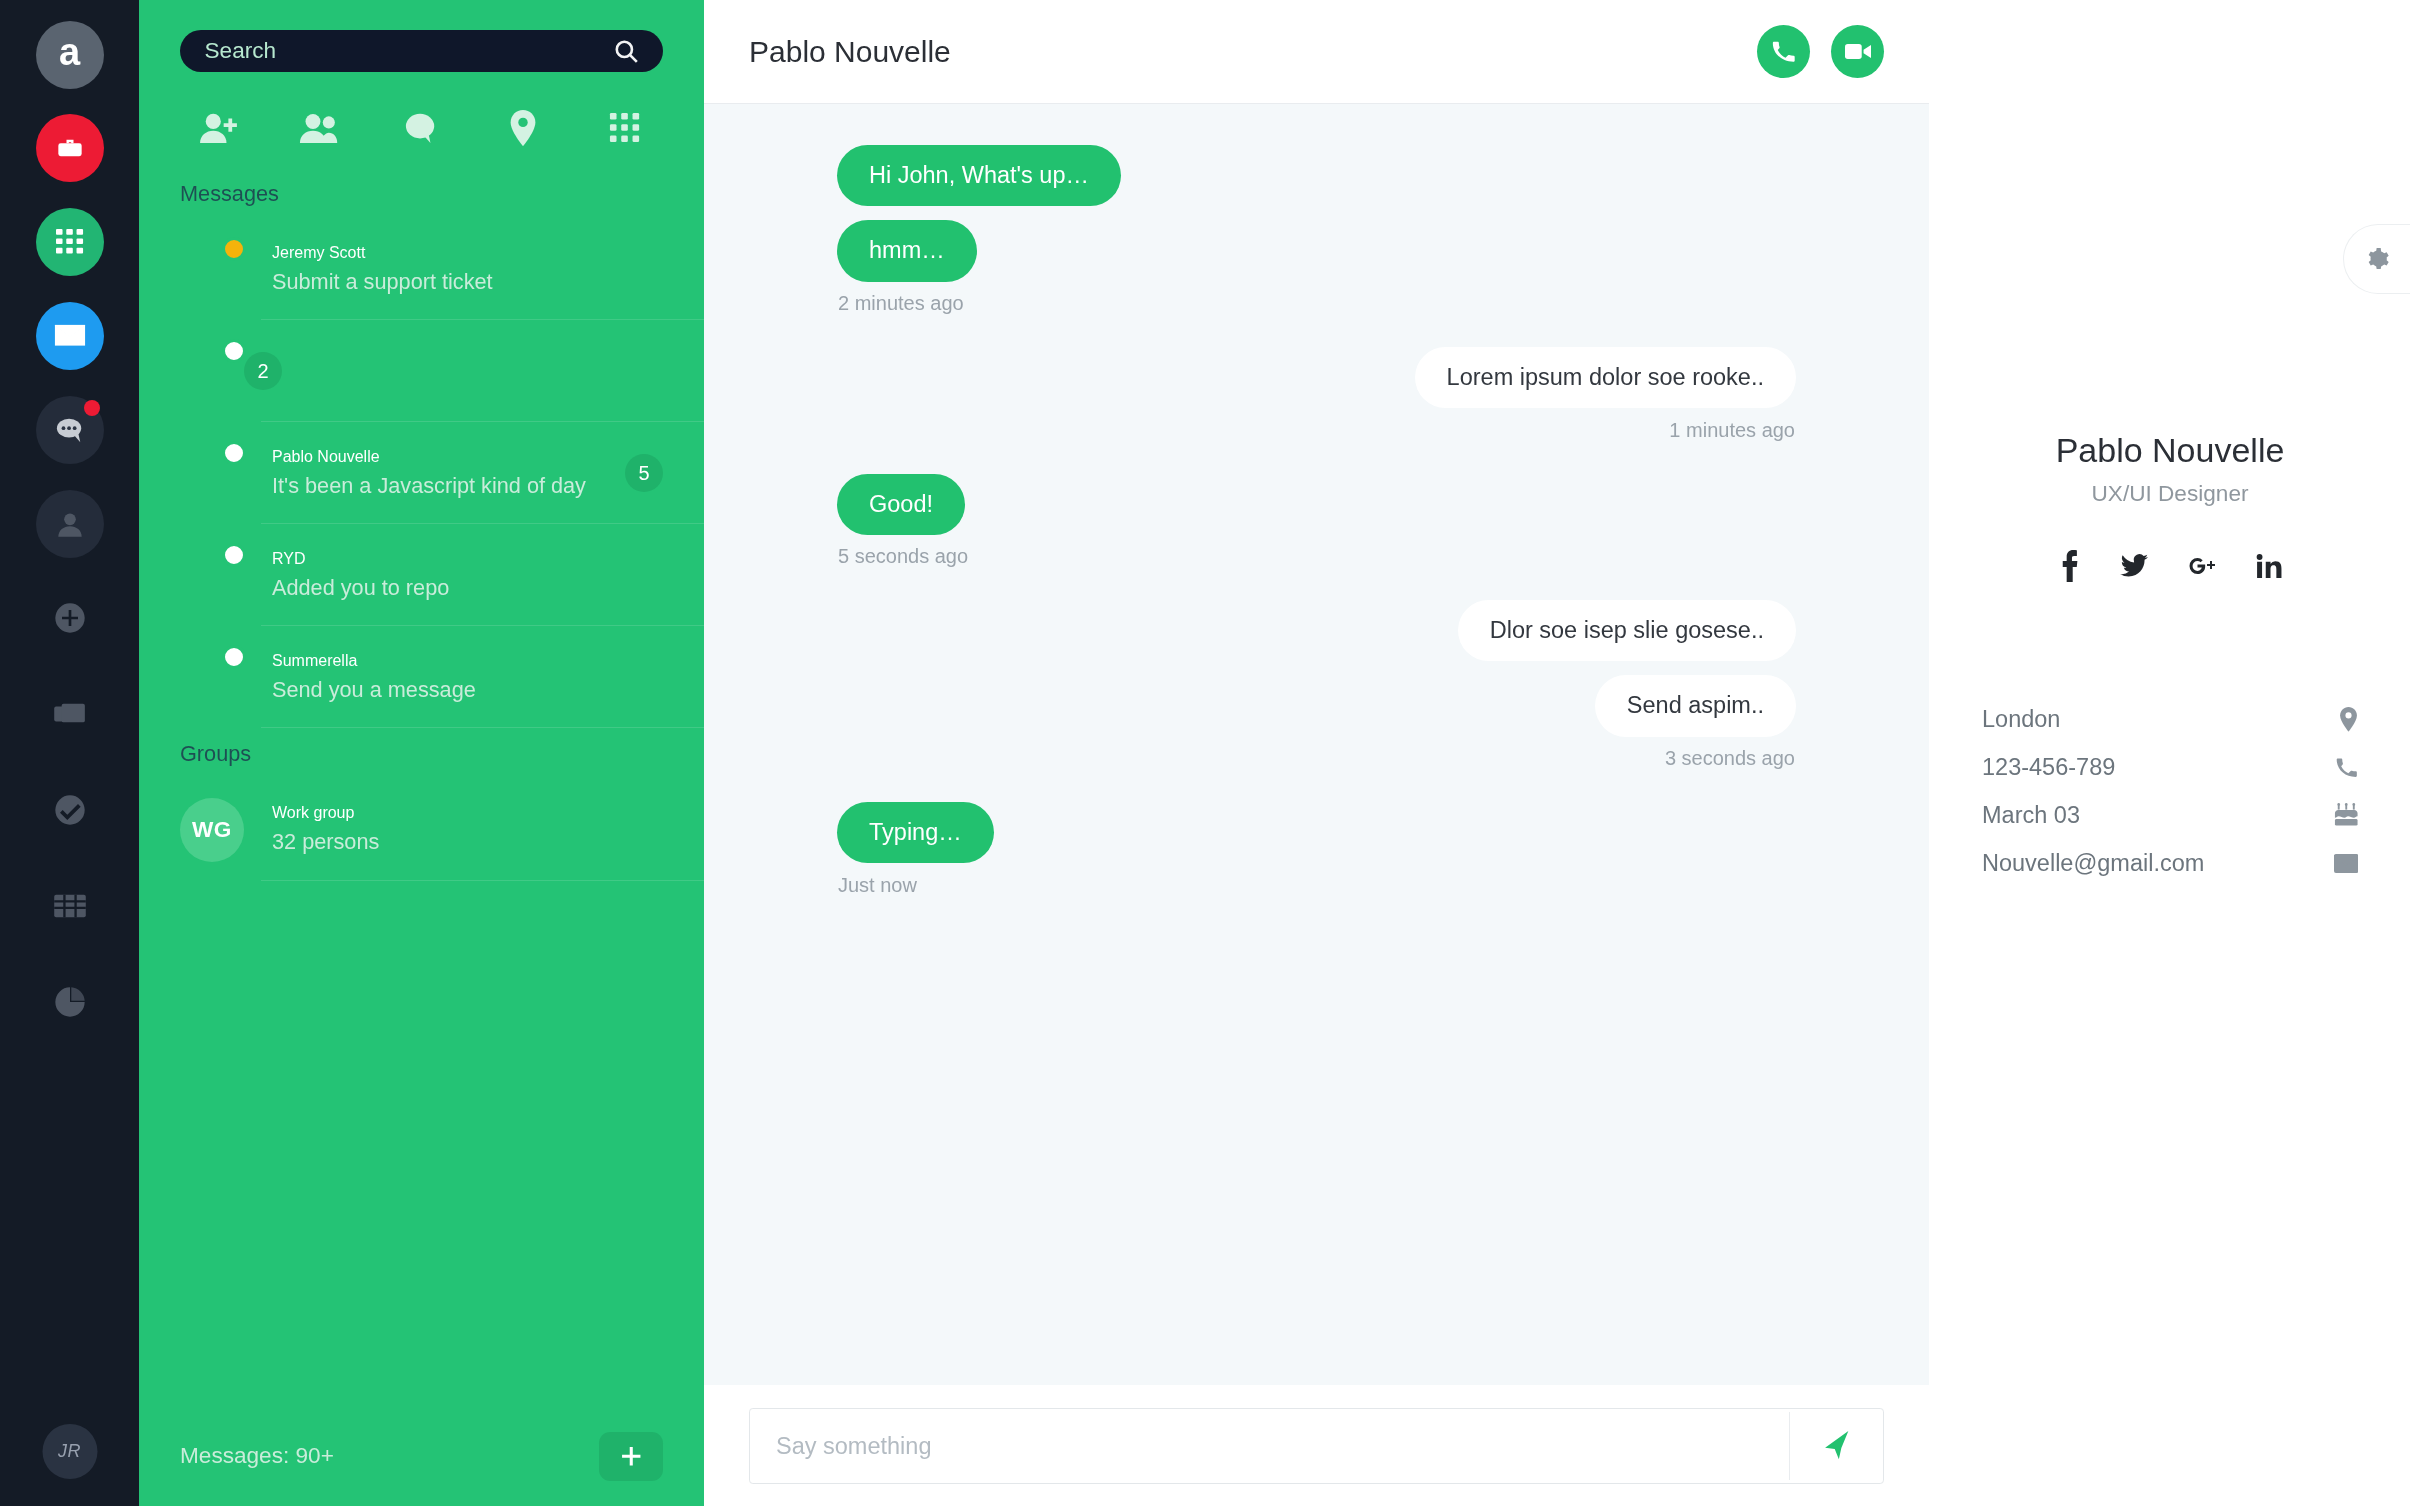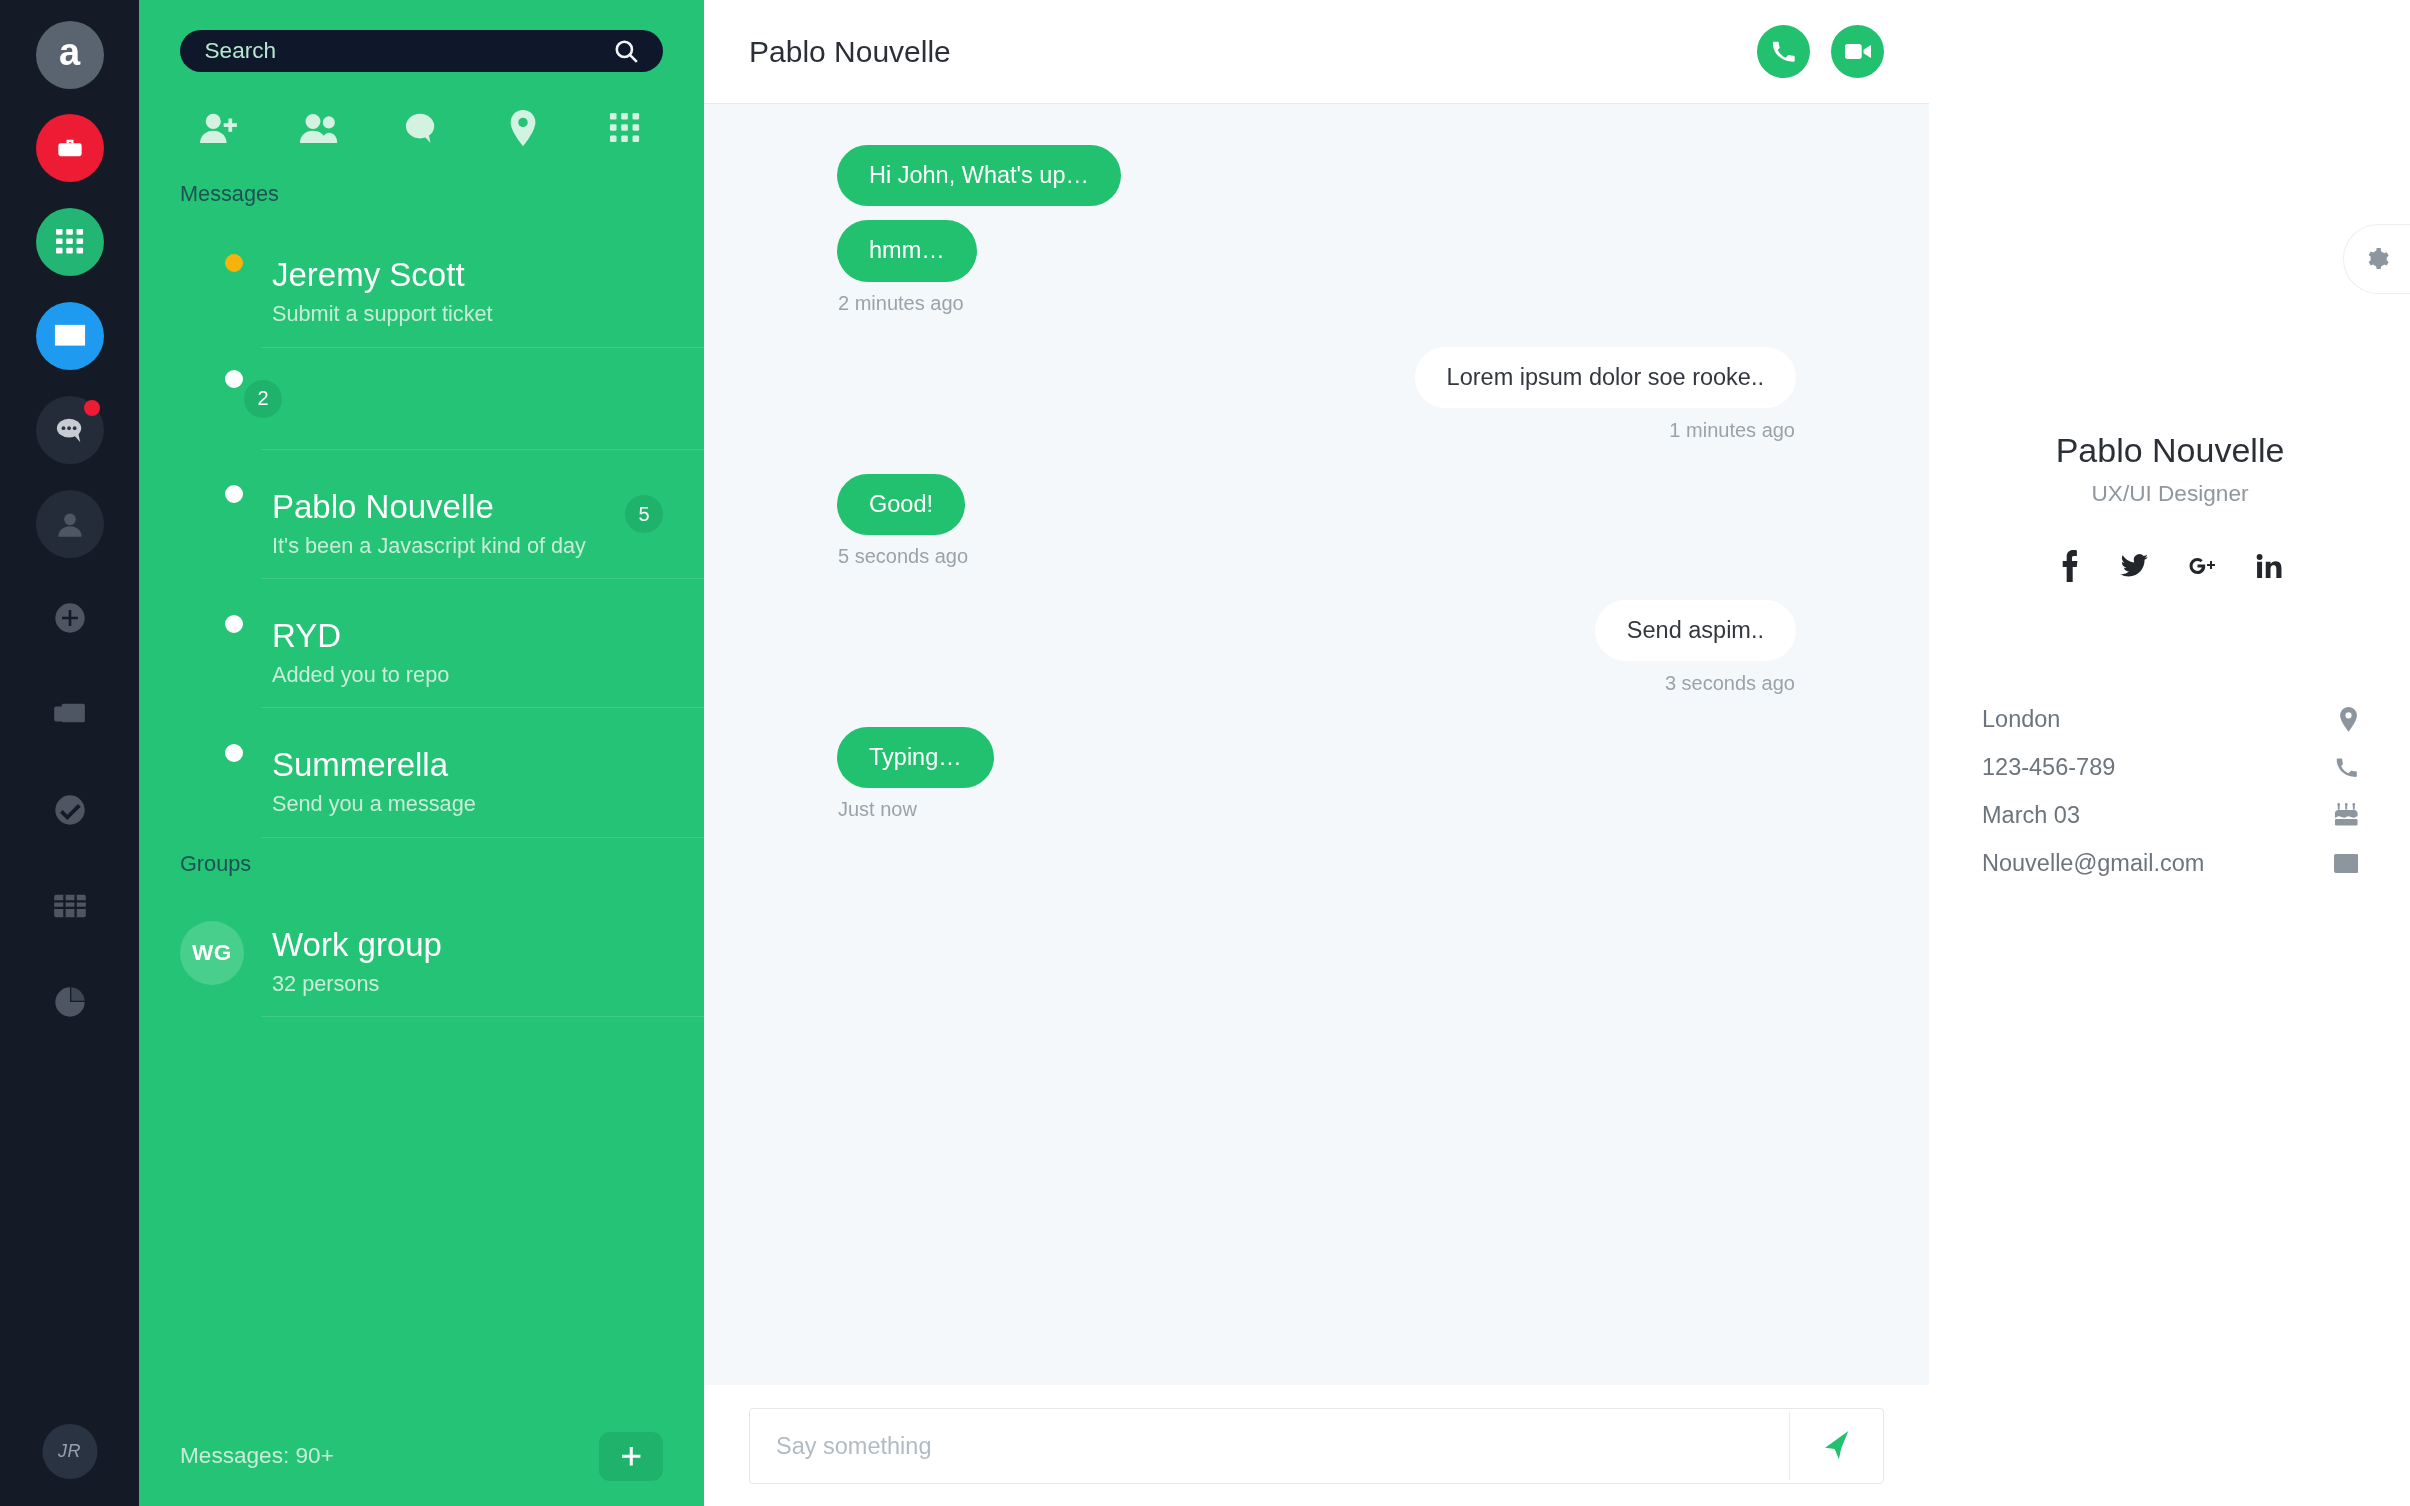--- a/index.html
+++ b/index.html
@@ -99,22 +99,22 @@
   }
   .status {
     position: absolute; top: 0px; right: -1.9px;
     width: 18px; height: 18px; border-radius: 50%;
     border: 3.8px solid #24c375; box-sizing: content-box;
   }
   .status.online  { background: #ffffff; }
   .status.away    { background: #f5b30b; }
   .meta { flex: 1; padding-left: 28px; min-width: 0; }
   .meta .nm {
-    color: #ffffff; font-size: 33px; line-height: 1.25;
-    white-space: nowrap; overflow: hidden; text-overflow: ellipsis; margin-top: 17px;
+    color: #ffffff; font-size: 16px; line-height: 1.25;
+    white-space: nowrap; overflow: hidden; text-overflow: ellipsis;
   }
   .meta .sub {
     color: #c9ecda; font-size: 21.7px; line-height: 1.35; margin-top: 3.8px;
     white-space: nowrap; overflow: hidden; text-overflow: ellipsis;
   }
   .count {
     width: 38px; height: 38px; border-radius: 50%;
     background: #1fb26a; color: #ffffff; font-size: 20px;
     display: flex; align-items: center; justify-content: center;
     flex: 0 0 38px;
@@ -528,20 +528,21 @@
           </div>
         </div>
         <div class="stamp-wrap">
           <span class="stamp">5 seconds ago</span>
         </div>
       </div>
 
       <div class="grp">
         <div class="row out">
           <div class="bubbles">
+            <div class="bub other">Dlor soe isep slie gosese..</div>
             <div class="bub other">Send aspim..</div>
           </div>
           <span class="m-ava"><span class="ph p6"></span></span>
         </div>
         <div class="stamp-wrap out">
           <span class="stamp">3 seconds ago</span>
         </div>
       </div>
 
       <div class="grp">

